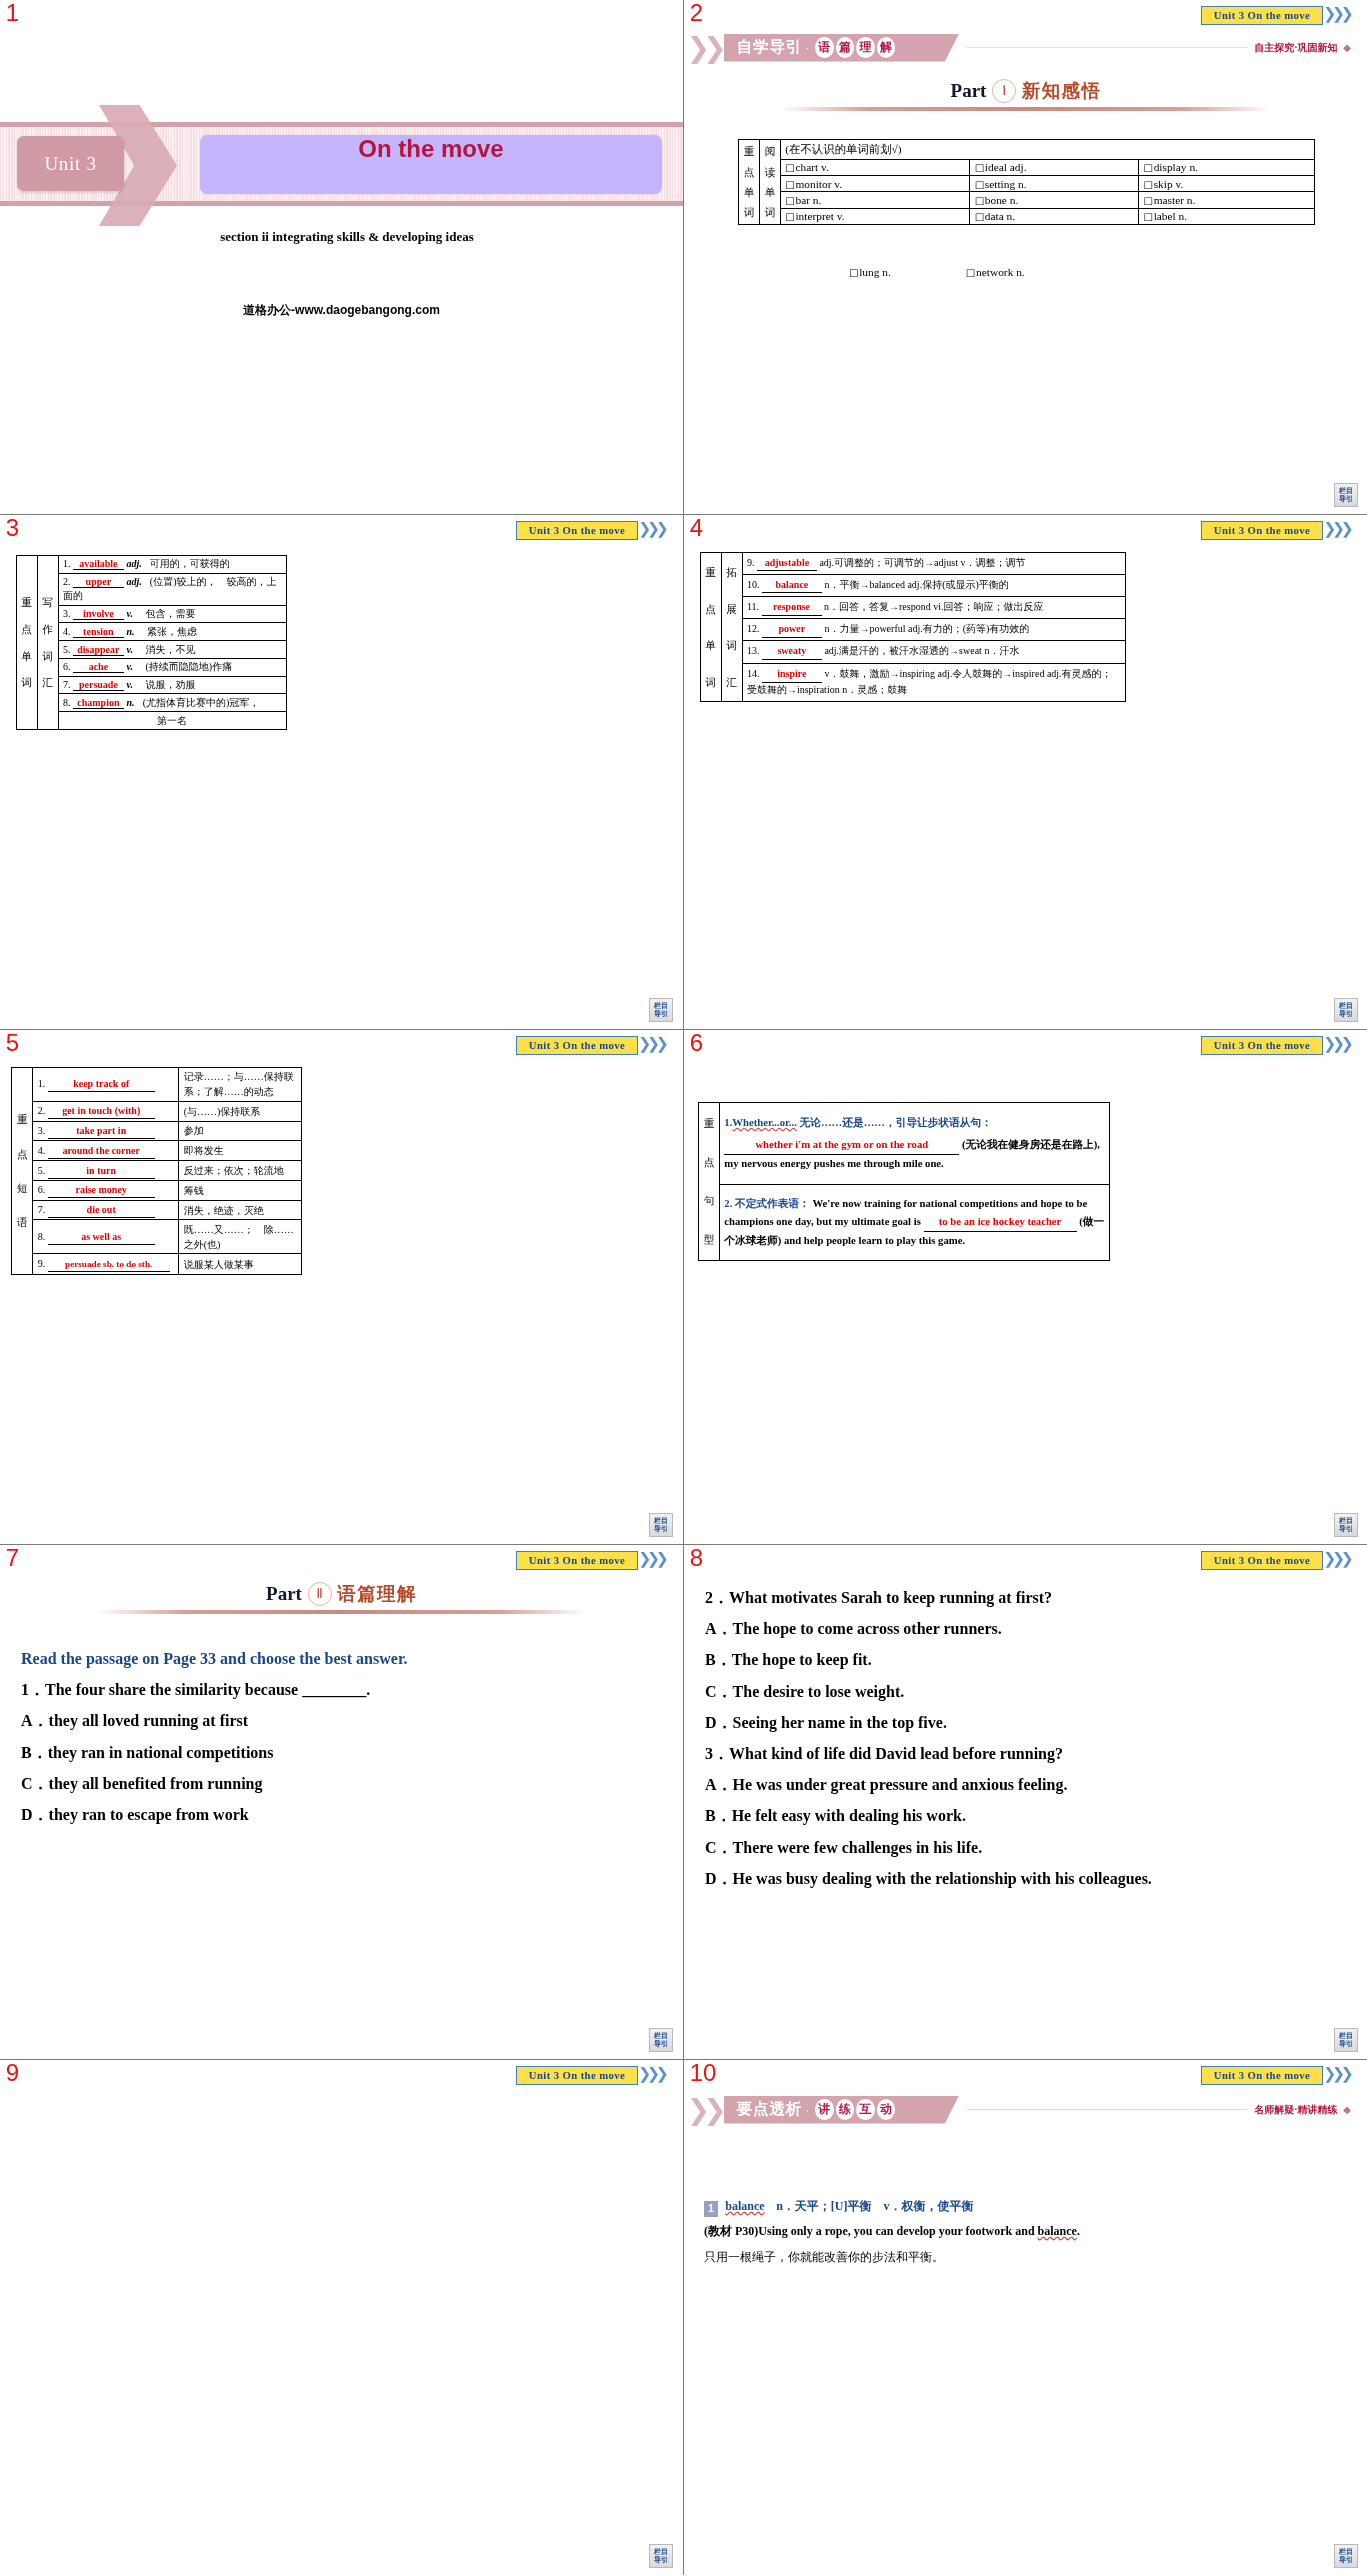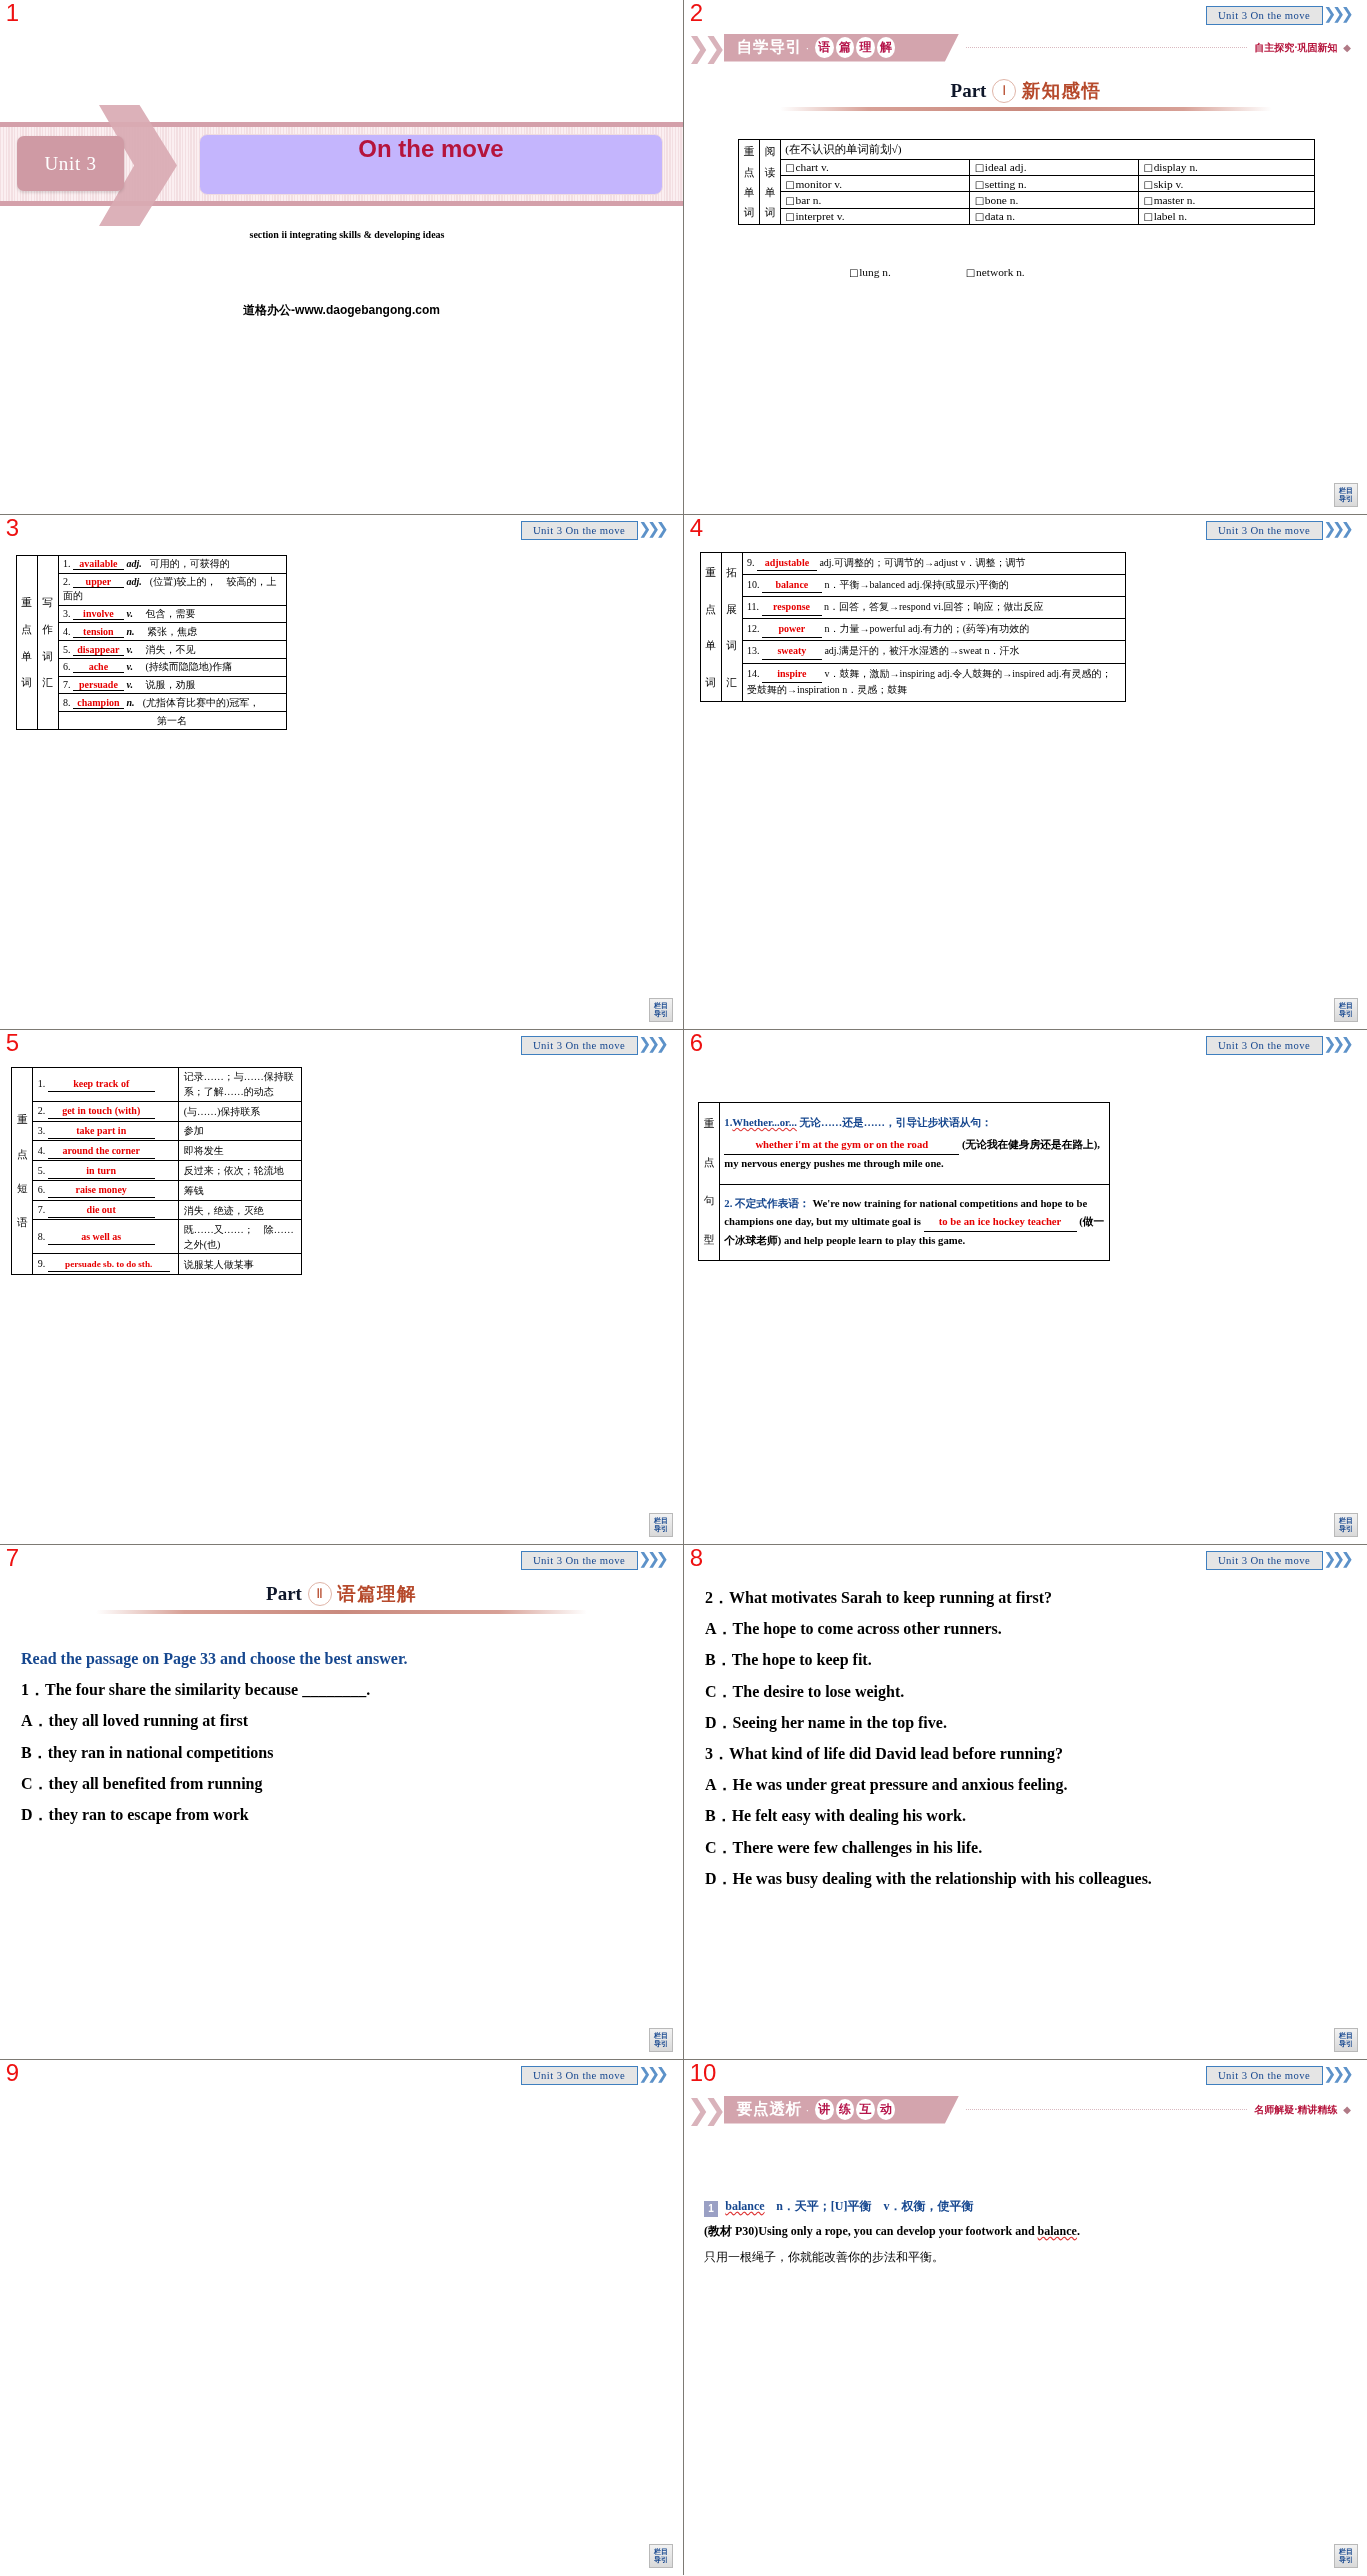--- a/index.html
+++ b/index.html
@@ -34,24 +34,24 @@
     line-height:1; z-index:30;
   }
 
   
   .unit-banner {
     position:absolute; right:18.5px; top:5.7px;
     display:flex; align-items:center; z-index:25;
   }
   .unit-banner .box {
     border:1.4px solid #3f7fbf;
-    color:#16478f; font-weight:normal;
+    color:#16478f; font-weight:bold;
     font-size:10.7px; letter-spacing:0.4px;
     padding:2.1px 11.4px 2.8px 11.4px;
-    background:#e5e5e5;
+    background:#fde047;
     white-space:nowrap;
   }
   .unit-banner .chev {
     color:#5d92c9; font-size:15.6px; line-height:1;
     margin-left:0.7px; letter-spacing:-4.3px;
     font-family:"DejaVu Sans", sans-serif;
   }
 
   
   .nav-btn {
@@ -99,21 +99,21 @@
     border:0.7px solid #f0dcdf;
     display:flex; align-items:flex-start; justify-content:center;
     z-index:8;
   }
   .cover-title {
     color:#b5143c; font-size:24px; font-weight:bold;
     font-family:"Liberation Sans", sans-serif;
   }
   .cover-sub {
     position:absolute; left:0; right:0; top:229px;
-    text-align:center; font-size:10px; font-weight:bold;
+    text-align:center; font-size:13px; font-weight:bold;
     font-family:"Liberation Serif", serif;
     padding-left:11px;
   }
   .cover-site {
     position:absolute; left:0; right:0; top:302px;
     text-align:center; font-size:12px; font-weight:bold;
     font-family:"Liberation Sans", sans-serif;
   }
 
   

